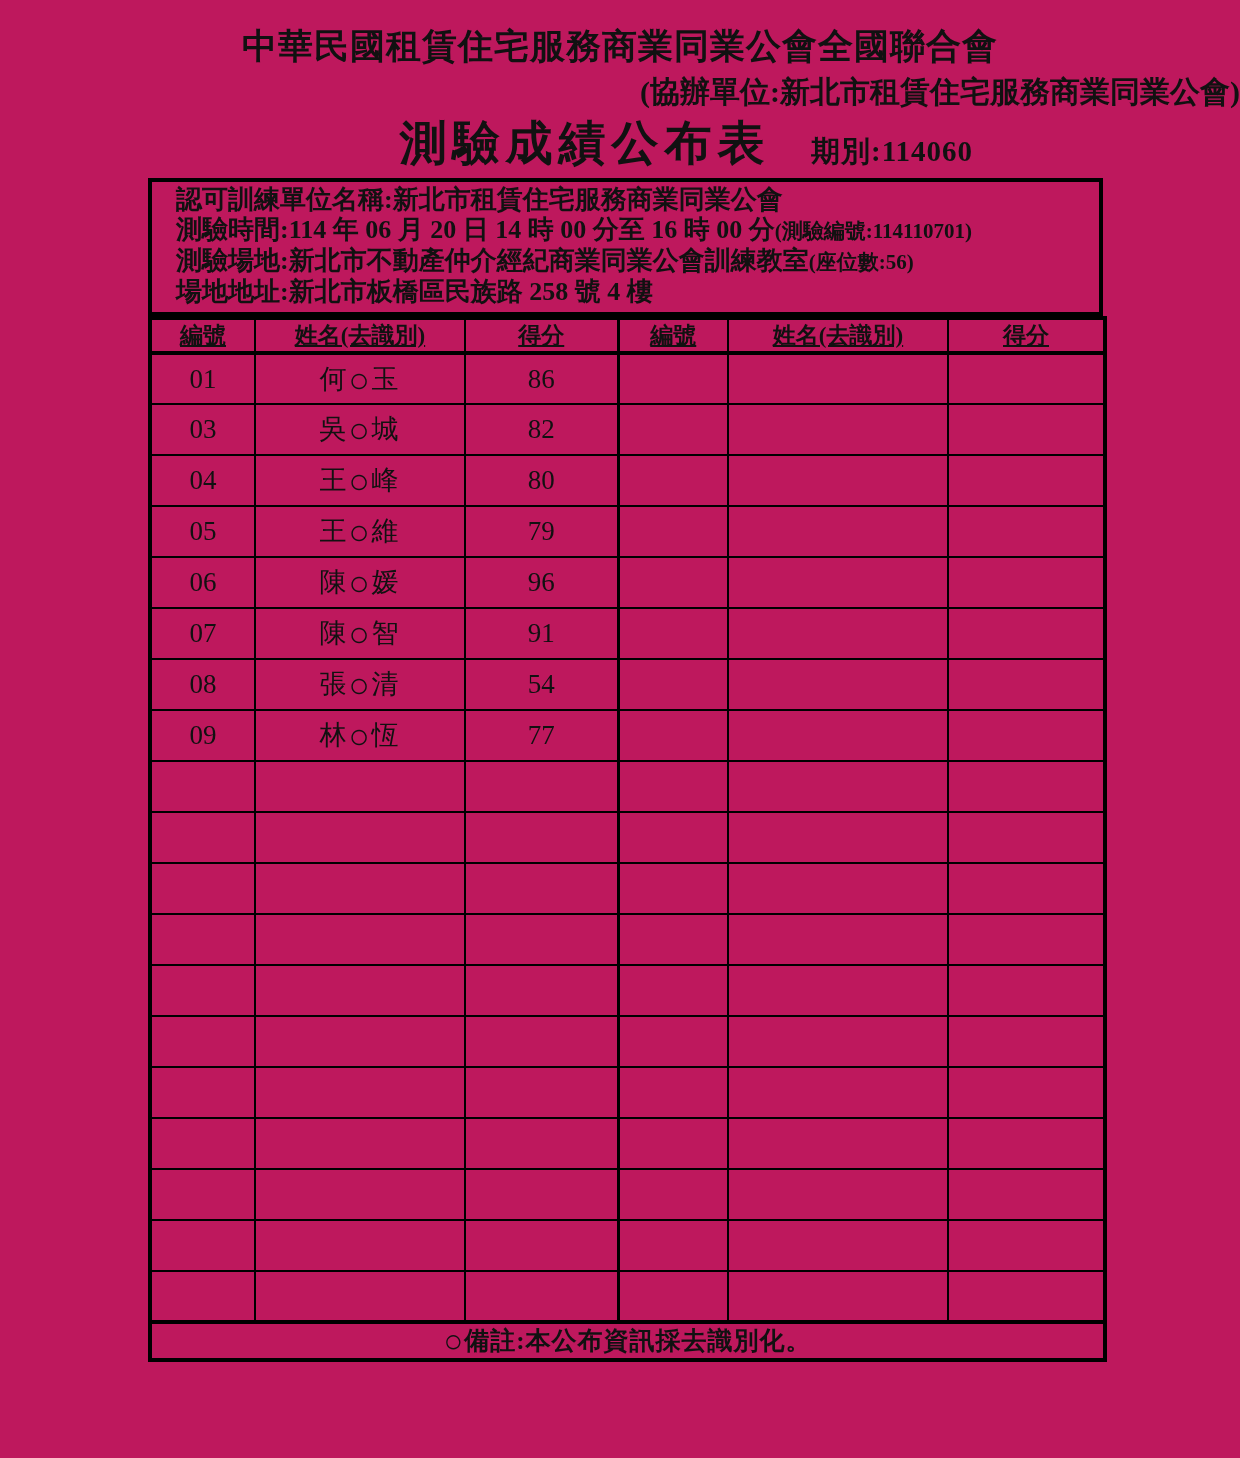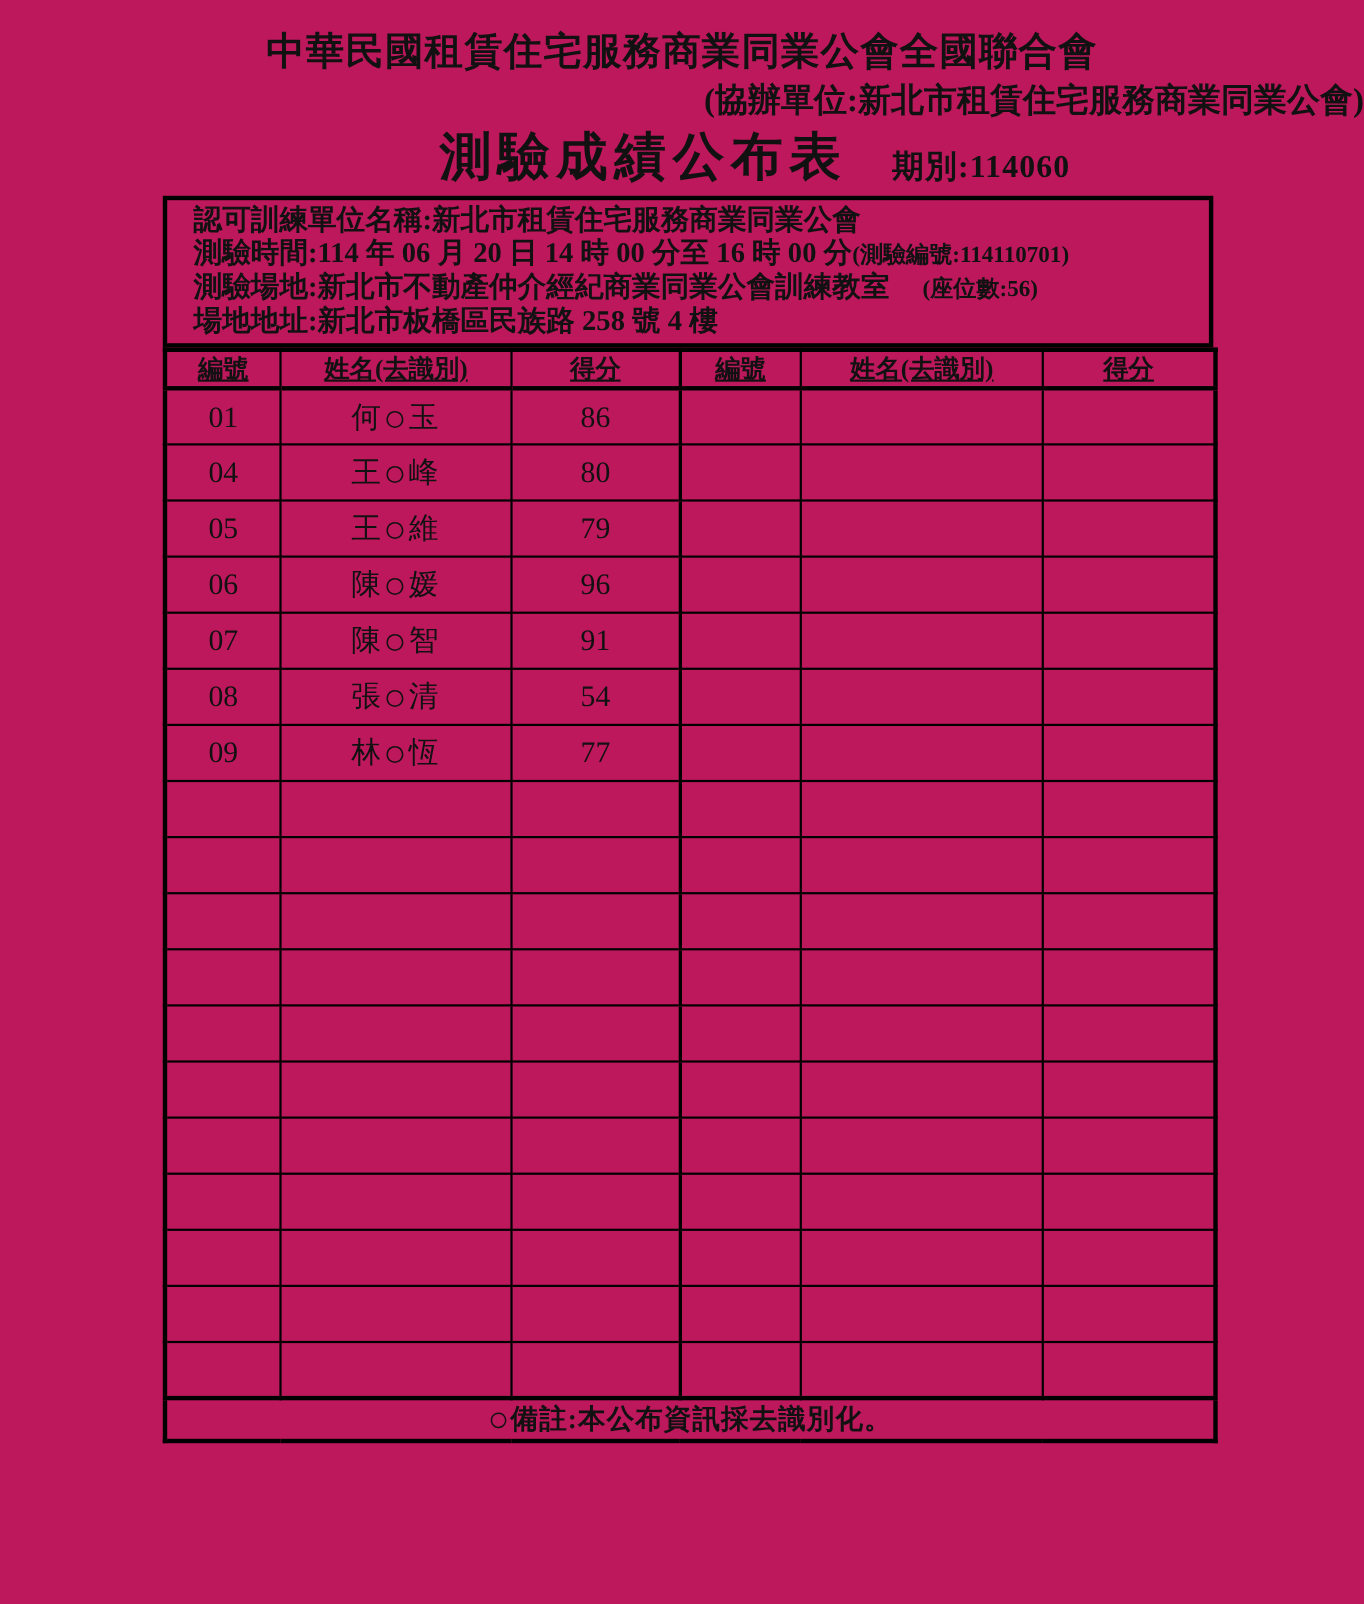--- a/index.html
+++ b/index.html
@@ -65,21 +65,21 @@
     padding: 3px 6px 5px 8px;
   }
   .info-line {
     font-size: 26px;
     font-weight: bold;
     line-height: 30px;
     white-space: nowrap;
     padding-left: 16px;
   }
   .info-sub { font-size: 21px; font-weight: bold; }
-  .info-gap { margin-left: 30px; }
+  .info-gap { }
   
   table.score-table {
     margin-left: 148px;
     width: 955px;
     border-collapse: collapse;
     table-layout: fixed;
     border: 4px solid #000000;
   }
   .score-table th, .score-table td {
     border: 2px solid #000000;
@@ -151,20 +151,28 @@
     <tbody>
         <tr>
           <td class="cell-no">01</td>
           <td class="cell-name">何<span class="circ">○</span>玉</td>
           <td class="cell-score">86</td>
           <td class="cell-no"></td>
           <td class="cell-name"></td>
           <td class="cell-score"></td>
         </tr>
         <tr>
+          <td class="cell-no">03</td>
+          <td class="cell-name">吳<span class="circ">○</span>城</td>
+          <td class="cell-score">82</td>
+          <td class="cell-no"></td>
+          <td class="cell-name"></td>
+          <td class="cell-score"></td>
+        </tr>
+        <tr>
           <td class="cell-no">04</td>
           <td class="cell-name">王<span class="circ">○</span>峰</td>
           <td class="cell-score">80</td>
           <td class="cell-no"></td>
           <td class="cell-name"></td>
           <td class="cell-score"></td>
         </tr>
         <tr>
           <td class="cell-no">05</td>
           <td class="cell-name">王<span class="circ">○</span>維</td>

